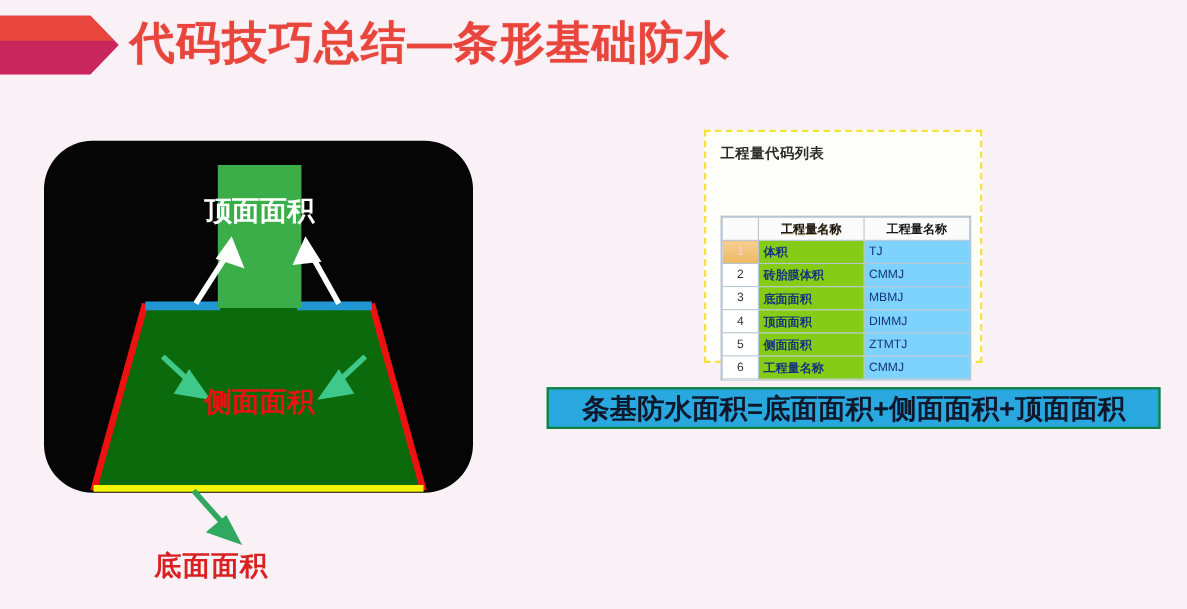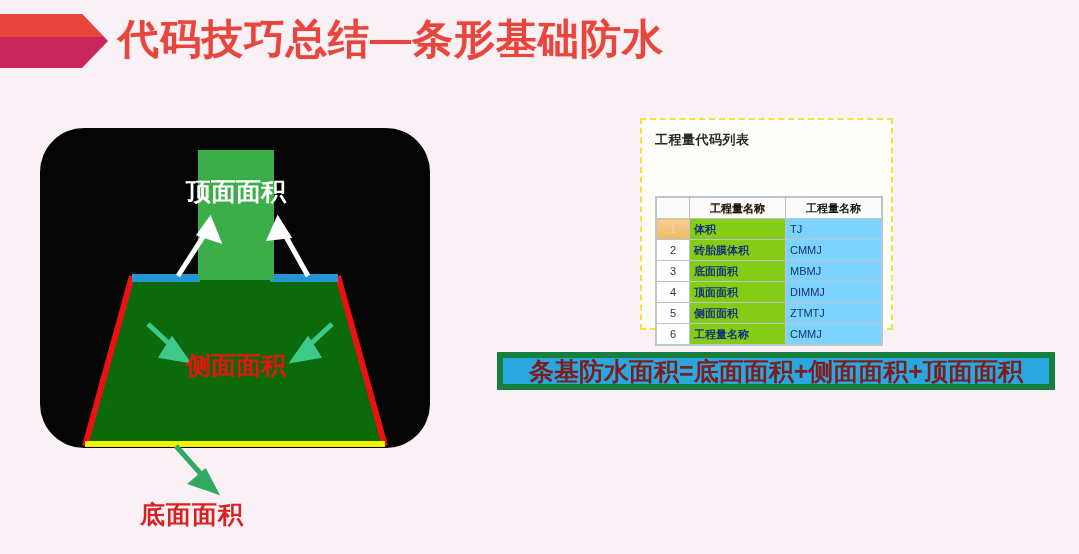--- a/index.html
+++ b/index.html
@@ -154,26 +154,26 @@
   }
 
   
   .formula {
     position: absolute;
     left: 497px;
     top: 352px;
     width: 558px;
     height: 38px;
     background: #29a8e0;
-    border: 6px solid #15803d;
+    border: 2px solid #15803d;
     box-sizing: border-box;
     display: flex;
     align-items: center;
     justify-content: center;
-    color: #7f1d1d;
+    color: #0f172a;
     font-size: 25px;
     font-weight: bold;
     letter-spacing: 0px;
     white-space: nowrap;
   }
 </style>
 </head>
 <body>
 
 <div class="header">

